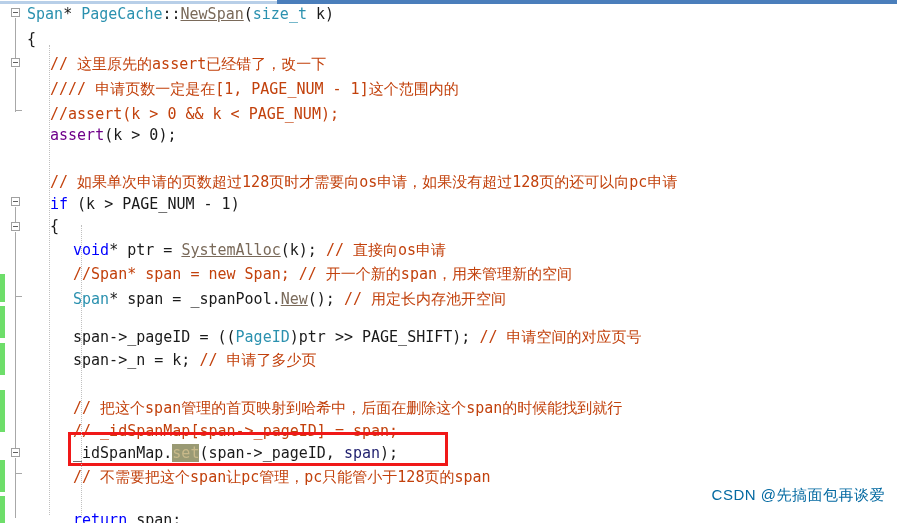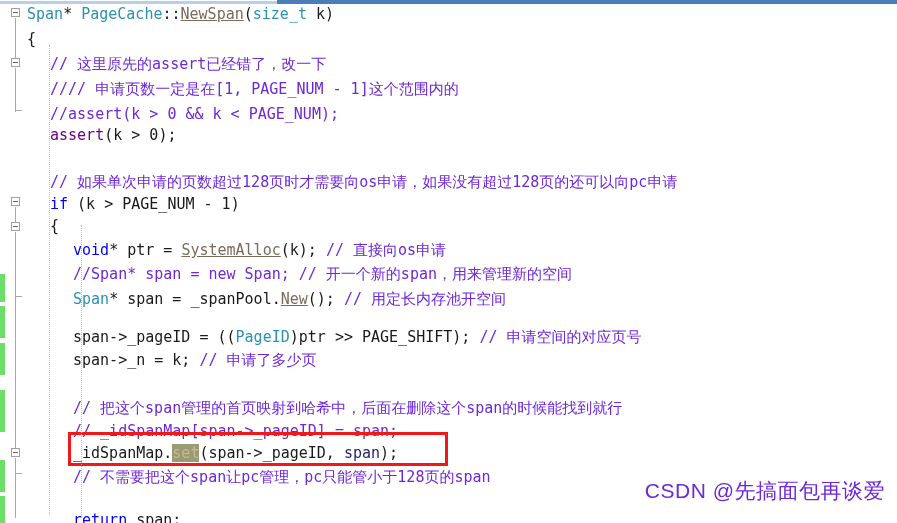--- a/index.html
+++ b/index.html
@@ -105,43 +105,43 @@
     height: 25px;
     white-space: pre;
     font-family: "DejaVu Sans Mono", "Liberation Mono", monospace;
   }
 
   
   .t-plain   { color: #1a1a1a; }
   .t-kw      { color: #0000ff; }
   .t-type    { color: #2b91af; }
   .t-macro   { color: #6f008a; }
-  .t-comment { color: #6d28d9; }
+  .t-comment { color: #c2410c; }
   .t-fn      { color: #7a6a5a; text-decoration: underline; }
   .t-ident   { color: #1f1f6e; }
   .t-num     { color: #1a1a1a; }
   .t-punc    { color: #1a1a1a; }
   .t-sel     { background: #9a9a74; color: #c8b98a; }
 
   
   .anno-box {
     position: absolute;
     border: 3px solid #f01818;
     box-sizing: border-box;
     background: transparent;
     pointer-events: none;
   }
 
   
   .watermark {
     position: absolute;
     right: 12px;
     bottom: 18px;
-    color: #6d28d9;
-    font-size: 21px;
+    color: #0369a1;
+    font-size: 15px;
     font-family: "Liberation Sans", sans-serif;
     letter-spacing: 0.5px;
     white-space: nowrap;
   }
 </style>
 </head>
 <body>
 
 <div id="screen">
 

